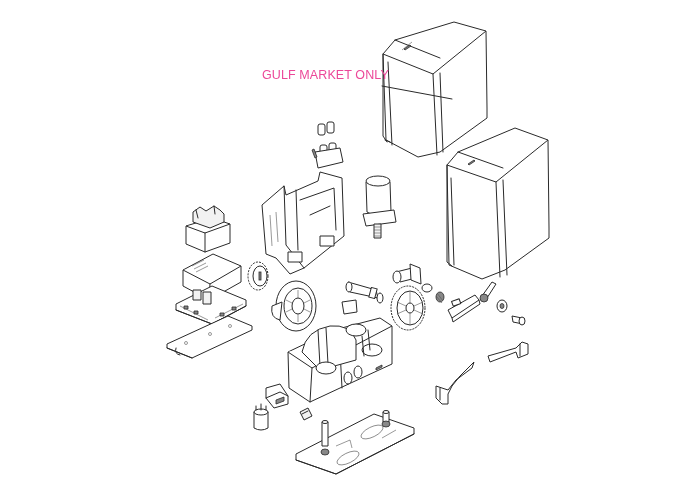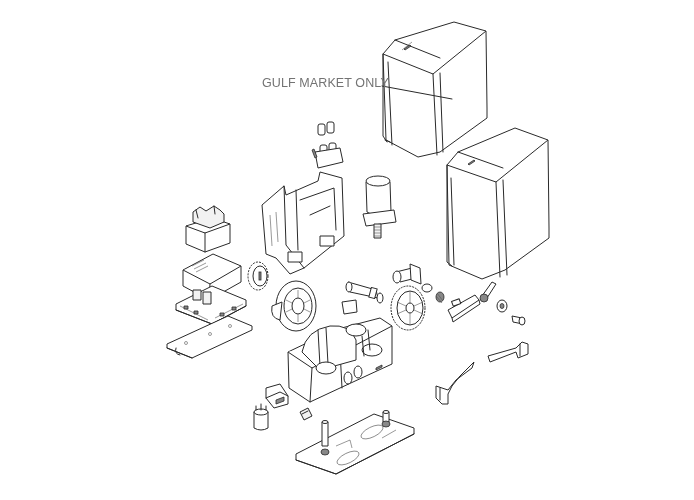--- a/index.html
+++ b/index.html
@@ -1,18 +1,18 @@
 <!DOCTYPE html>
 <html><head>
 <meta charset="utf-8">
 <style>
   html, body { margin:0; padding:0; background:#ffffff; }
   body { width:694px; height:500px; position:relative; overflow:hidden; font-family:"Liberation Sans", sans-serif; }
   #canvas { position:absolute; left:0; top:0; width:694px; height:500px; }
-  .label { position:absolute; left:262px; top:76px; font-size:12.5px; color:#737373; letter-spacing:0.1px; white-space:nowrap; }
+  .label { position:absolute; left:262px; top:68px; font-size:12.5px; color:#ec4899; letter-spacing:0.1px; white-space:nowrap; }
   svg { position:absolute; left:0; top:0; }
   .ln { fill:none; stroke:#2a2a2a; stroke-width:1; stroke-linejoin:round; stroke-linecap:round; }
   .lt { fill:none; stroke:#555; stroke-width:0.6; }
   .fw { fill:#fff; stroke:#2a2a2a; stroke-width:1; stroke-linejoin:round; }
   .fg { fill:#f2f2f2; stroke:#2a2a2a; stroke-width:1; stroke-linejoin:round; }
   .fd { fill:#888; stroke:#2a2a2a; stroke-width:0.8; }
 </style>
 </head>
 <body>
 

